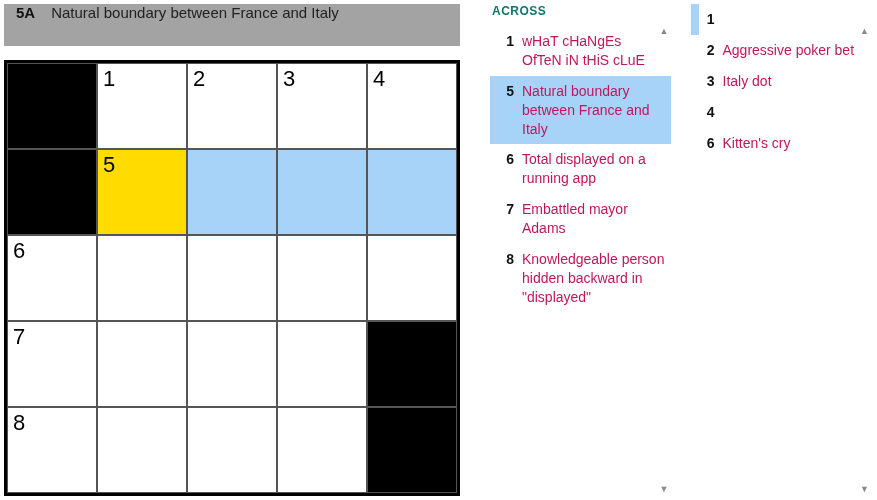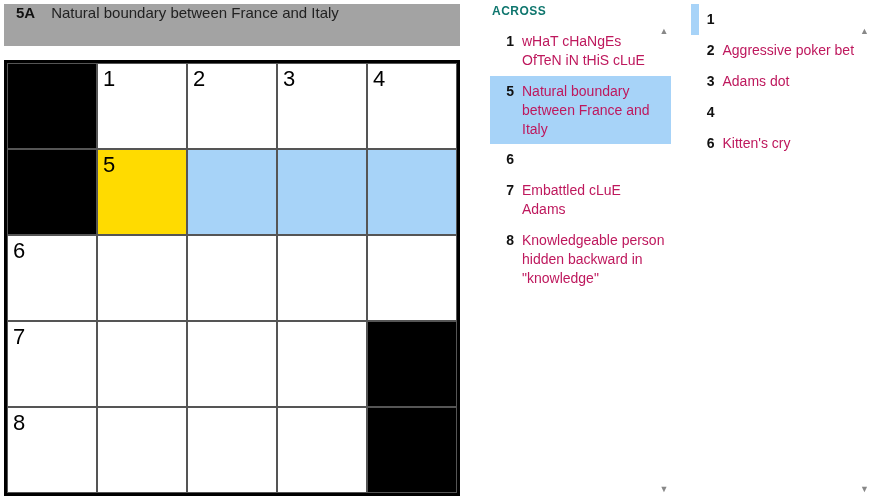--- a/index.html
+++ b/index.html
@@ -168,45 +168,46 @@
         <div class="item">
           <span class="inum">1</span>
           <span class="itxt">wHaT cHaNgEs OfTeN iN tHiS cLuE</span>
         </div>
         <div class="item sel">
           <span class="inum">5</span>
           <span class="itxt">Natural boundary between France and Italy</span>
         </div>
         <div class="item">
           <span class="inum">6</span>
+          <span class="itxt">Total displayed on a running app</span>
         </div>
         <div class="item">
           <span class="inum">7</span>
-          <span class="itxt">Embattled cLuE Adams</span>
+          <span class="itxt">Embattled mayor Adams</span>
         </div>
         <div class="item">
           <span class="inum">8</span>
-          <span class="itxt">Knowledgeable person hidden backward in "knowledge"</span>
+          <span class="itxt">Knowledgeable person hidden backward in "displayed"</span>
         </div>
       </div>
     <span class="tri up">▲</span>
     <span class="tri dn">▼</span>
   </div>
   <div class="col">
     <div class="list" id="down-list">
         <div class="item mark">
           <span class="inum">1</span>
         </div>
         <div class="item">
           <span class="inum">2</span>
           <span class="itxt">Aggressive poker bet</span>
         </div>
         <div class="item">
           <span class="inum">3</span>
-          <span class="itxt">Adams dot</span>
+          <span class="itxt">Italy dot</span>
         </div>
         <div class="item">
           <span class="inum">4</span>
         </div>
         <div class="item">
           <span class="inum">6</span>
           <span class="itxt">Kitten's cry</span>
         </div>
       </div>
     <span class="tri up">▲</span>

